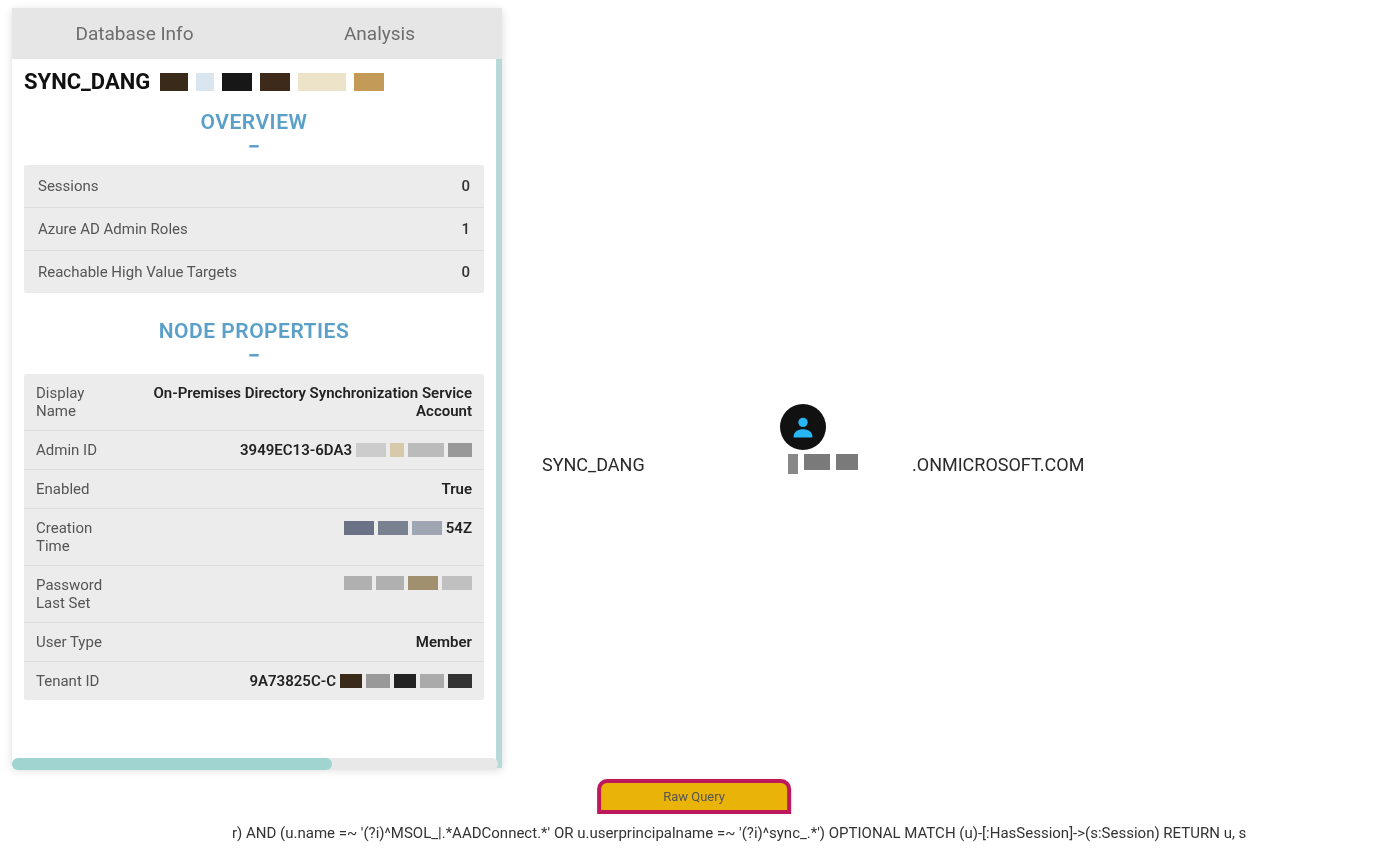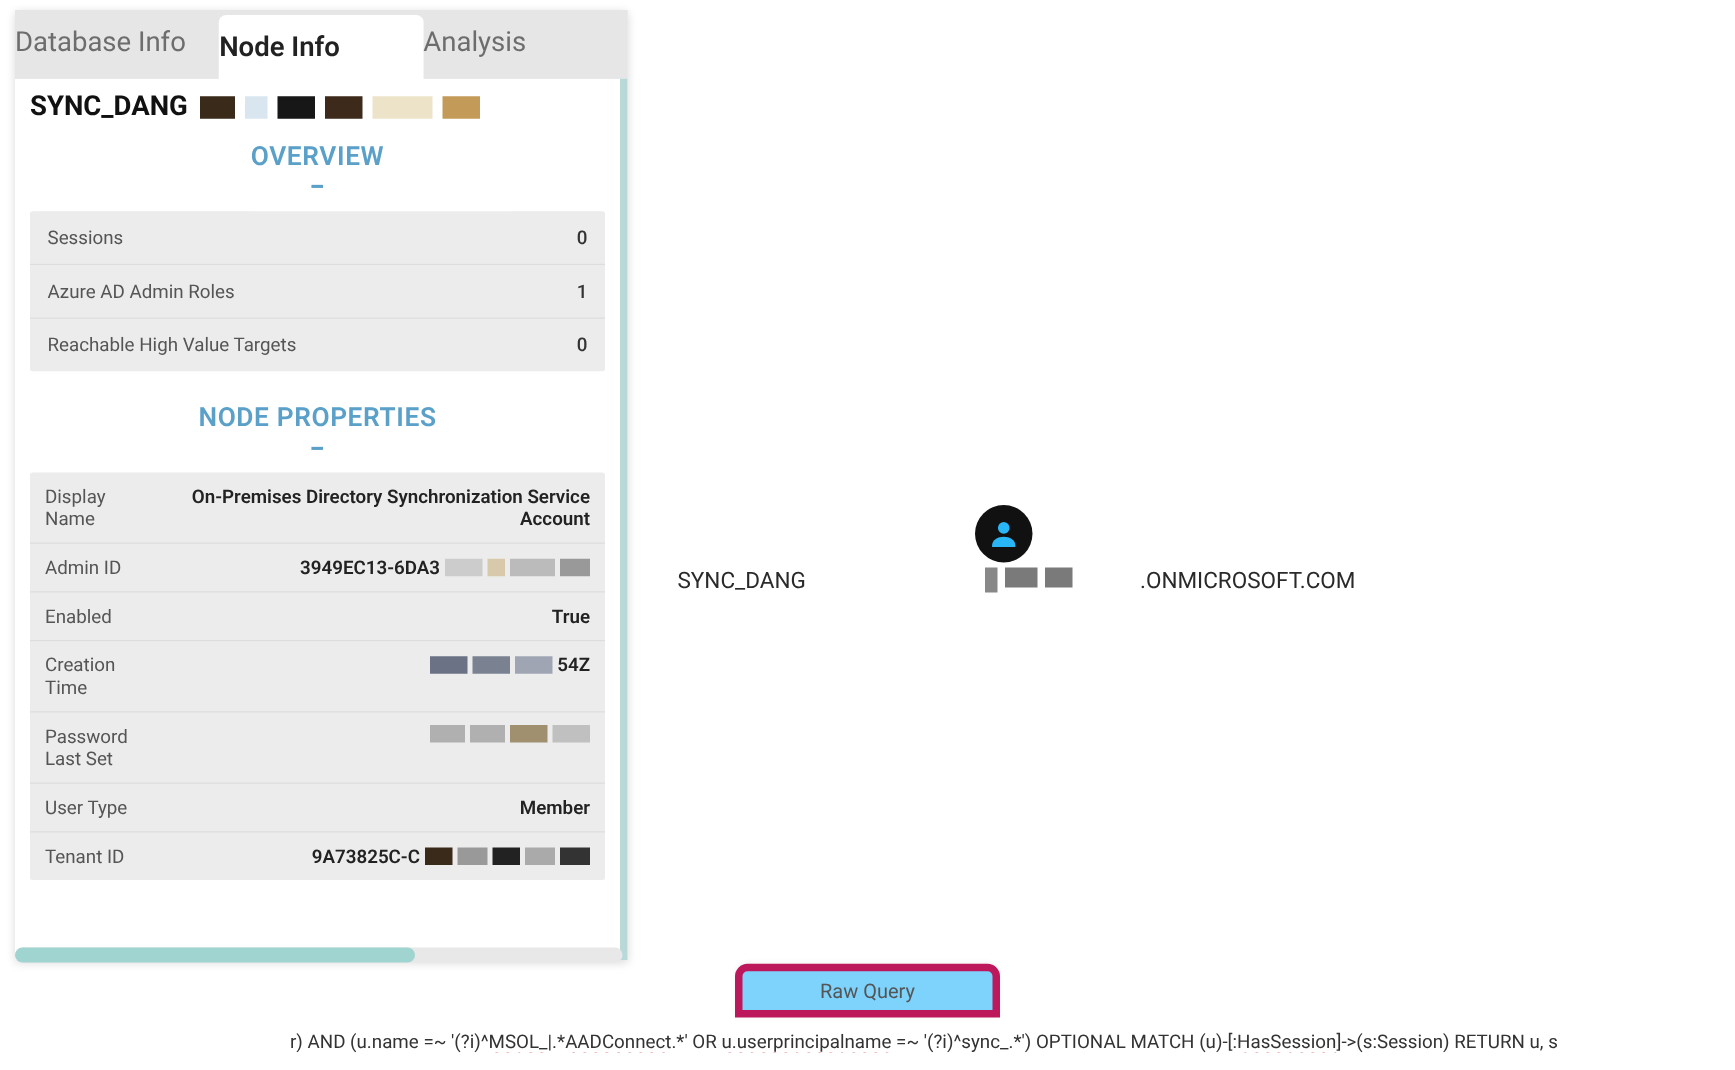--- a/index.html
+++ b/index.html
@@ -42,22 +42,23 @@
   .user-label { flex: 1; font-size: 16px; letter-spacing: 0.5px; }
   .header-icons { display: flex; gap: 18px; align-items: center; padding-right: 6px;}
   .header-icons .hicon { color: #7a7a7a; cursor: pointer; font-weight: bold; font-size: 16px;}
 
   .tabs {
     display: flex;
     background: #e6e6e6;
   }
   .tab {
     flex: 1;
+    text-align: center;
     padding: 14px 0;
-    font-size: 22px;
+    font-size: 19px;
     color: #6d6d6d;
     cursor: pointer;
     background: #e6e6e6;
   }
   .tab.active {
     background: #fff;
     color: #222;
     font-weight: 600;
     border-radius: 6px 6px 0 0;
     margin-top: 4px;
@@ -191,44 +192,43 @@
   .gl-right{ position:absolute; left: 392px;}
   .gl-red { display:inline-flex; gap:6px; }
   .gr1{width:10px;height:20px;background:#888;}
   .gr2{width:26px;height:16px;background:#7a7a7a;}
   .gr3{width:22px;height:16px;background:#7a7a7a;}
 
   .raw-query-box {
     position:absolute;
     left:50%; transform: translateX(-50%);
     bottom: 42px;
-    background:#7dd3fc;
-    border:6px solid #be185d;
+    background:#eab308;
+    border:4px solid #be185d;
     border-radius: 10px 10px 0 0;
     padding: 6px 62px;
-    font-size:16px; color:#555;
+    font-size:13px; color:#555;
     box-shadow: 0 -1px 4px rgba(0,0,0,0.05);
   }
   .raw-query-line {
     position:absolute;
     left: 232px; right: 16px; bottom: 14px;
     font-size: 15px; color:#333;
     white-space: nowrap; overflow:hidden;
   }
   .raw-query-line .ul { text-decoration: underline wavy #d04040; text-underline-offset: 3px;}
 </style>
 </head>
 <body>
 
 <div class="sidebar">
 
 
   <div class="tabs">
     <div class="tab">Database Info</div>
-    <div class="tab active">Node Info</div>
     <div class="tab">Analysis</div>
   </div>
 
   <div class="panel-body">
 
     <div class="node-title-row">
       <span class="node-title">SYNC_DANG</span>
       <span class="redact-strip">
         <span class="redact r1"></span>
           <span class="redact r2"></span>

